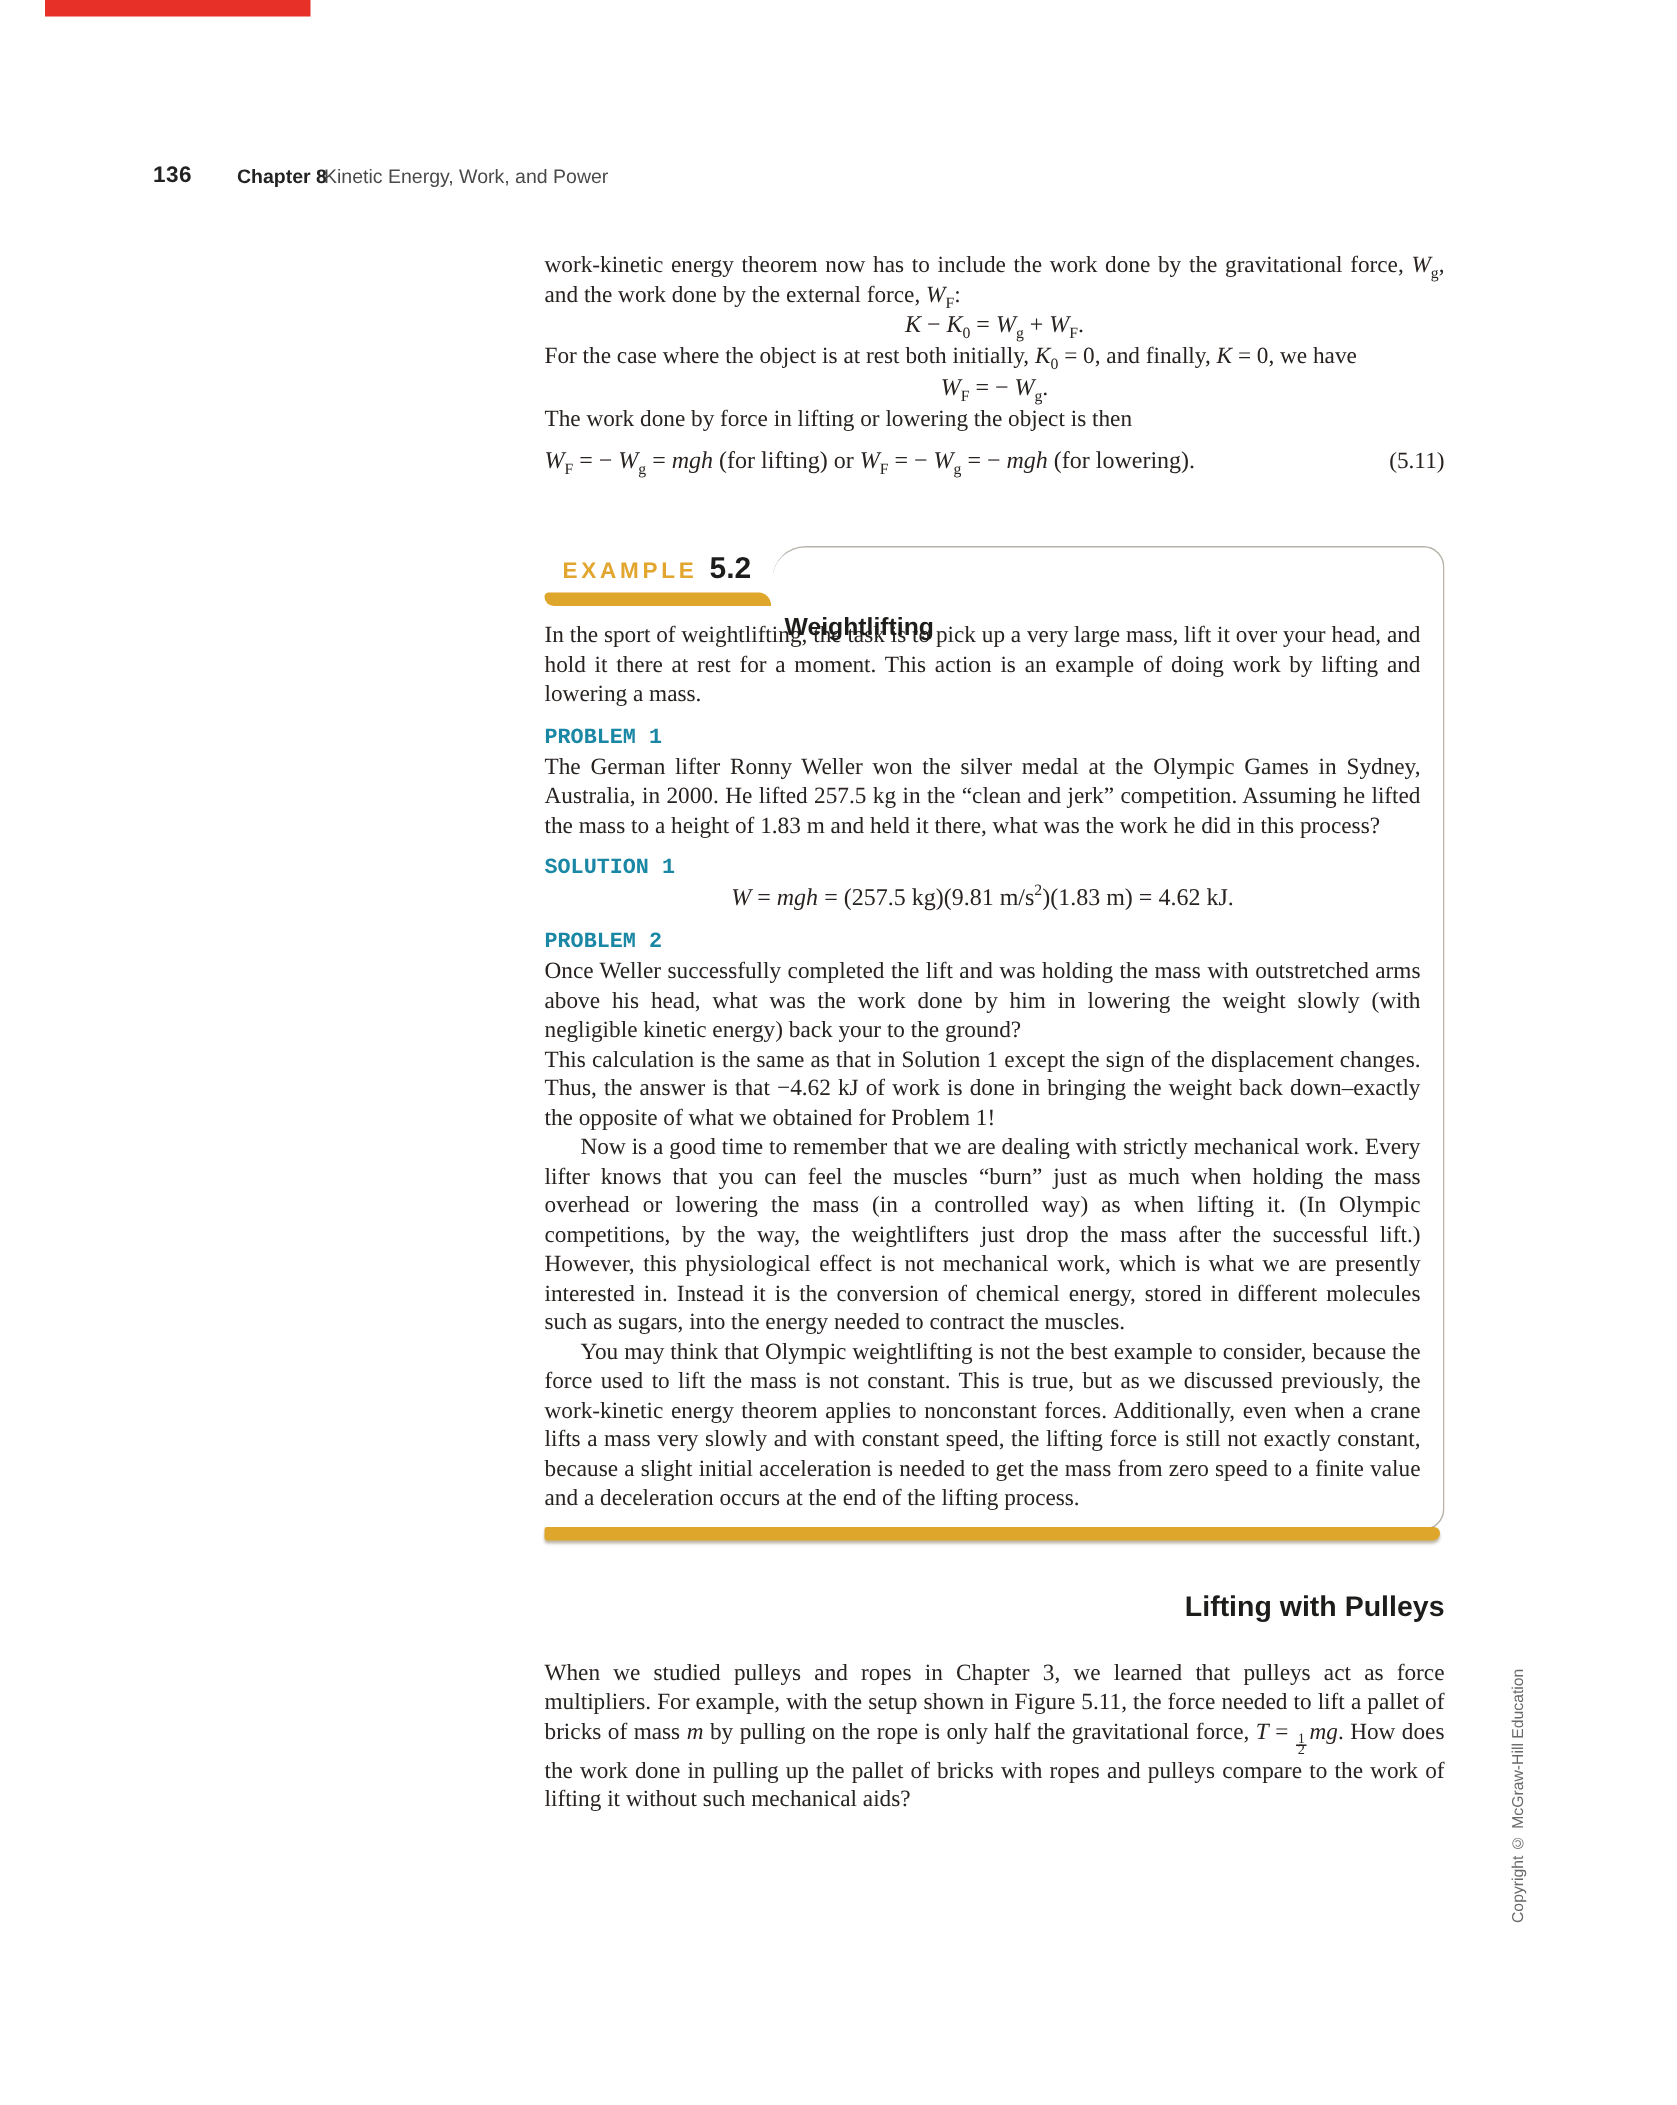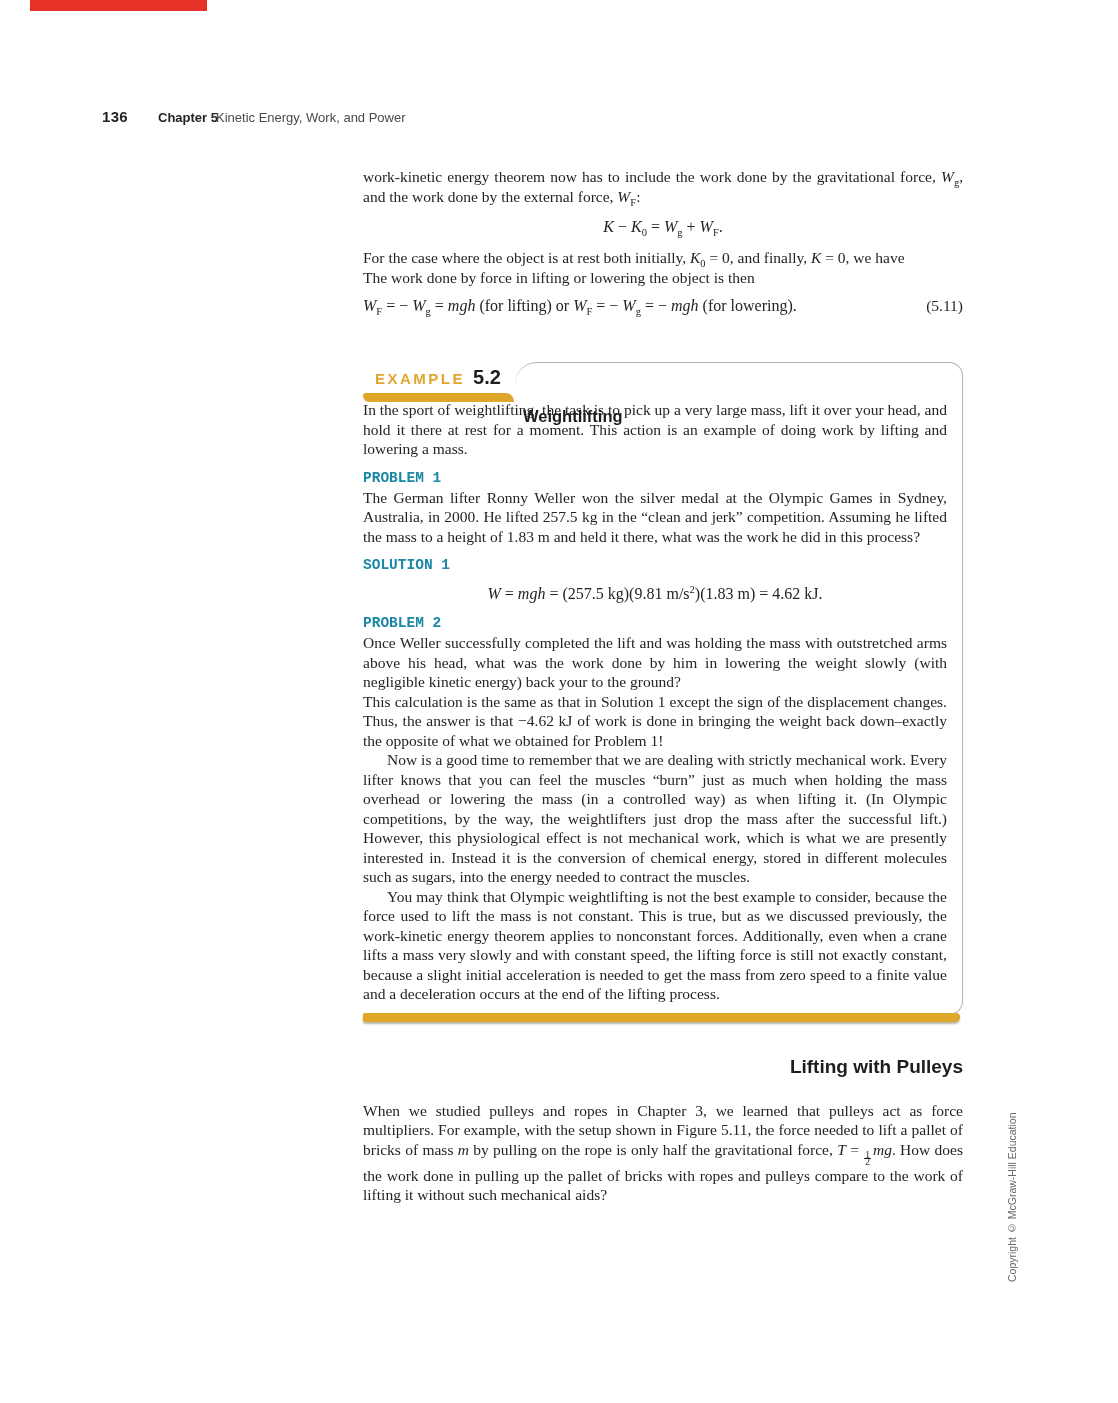--- a/index.html
+++ b/index.html
@@ -12,25 +12,25 @@
   .pgnum{position:absolute;left:102px;top:0;font-size:15px;font-weight:bold;letter-spacing:.3px;}
   .chlabel{position:absolute;left:158px;top:2px;font-size:13px;font-weight:bold;}
   .chtitle{position:absolute;left:216px;top:2px;font-size:13px;color:#4a4a4a;}
   
   .col{position:absolute;left:363px;top:160px;width:600px;font-size:15.5px;line-height:19.5px;
        text-align:justify;}
   .col p{margin:0;}
   p.first{margin-top:7px;}
   sub{font-size:10.5px;line-height:0;}
   sup{font-size:10.5px;line-height:0;}
-  .eq{text-align:center;margin:11px 0;font-size:16px;line-height:20px;}
+  .eq{text-align:center;margin:1px 0;font-size:16px;line-height:20px;}
   .eqrow{position:relative;margin:9px 0 8px;font-size:16px;line-height:20px;}
   .eqnum{position:absolute;right:0;top:0;font-size:15.5px;}
   
-  .example-box{position:relative;margin-top:46px;padding:38px 16px 18px 0;}
+  .example-box{position:relative;margin-top:46px;padding:50px 16px 18px 0;}
   .ex-frame{position:absolute;top:0;left:152px;right:0;bottom:7px;
             border:1px solid #b7b3ab;border-left:none;border-radius:22px 14px 14px 0;}
   .ex-swoosh{position:absolute;top:31px;left:0;width:151px;height:9px;background:#dea62a;
              border-radius:4px 12px 0 9px;}
   .ex-goldbar{position:absolute;left:0;right:3px;bottom:0;height:9px;background:#dea62a;
               border-radius:4px 10px 12px 4px;box-shadow:0 2px 2px rgba(110,95,60,.45);}
   .ex-label{position:absolute;top:6px;left:12px;font-family:"Liberation Sans",sans-serif;
             font-weight:bold;white-space:nowrap;}
   .ex-label .word{color:#e2a62f;font-size:15px;letter-spacing:2.5px;}
   .ex-label .num{color:#1d1d1b;font-size:20px;margin-left:8px;}
@@ -54,29 +54,30 @@
 </style>
 </head>
 <body>
 
 <div class="page">
 
   <div class="chapter-tab"></div>
 
   <div class="runhead">
     <span class="pgnum">136</span>
-    <span class="chlabel">Chapter 5</span>
+    <span class="chlabel">Chapter 8</span>
     <span class="chtitle">Kinetic Energy, Work, and Power</span>
   </div>
 
   <div class="col">
 
     <p class="first">work-kinetic energy theorem now has to include the work done by the gravitational force, <i>W</i><sub>g</sub>, and the work done by the external force, <i>W</i><sub>F</sub>:</p>
     <div class="eq"><i>K</i> − <i>K</i><sub>0</sub> = <i>W</i><sub>g</sub> + <i>W</i><sub>F</sub>.</div>
     <p>For the case where the object is at rest both initially, <i>K</i><sub>0</sub> = 0, and finally, <i>K</i> = 0, we have</p>
+    <div class="eq"><i>W</i><sub>F</sub> = − <i>W</i><sub>g</sub>.</div>
     <p>The work done by force in lifting or lowering the object is then</p>
     <div class="eqrow">
       <span><i>W</i><sub>F</sub> = − <i>W</i><sub>g</sub> = <i>mgh</i> (for lifting) or <i>W</i><sub>F</sub> = − <i>W</i><sub>g</sub> = − <i>mgh</i> (for lowering).</span>
       <span class="eqnum">(5.11)</span>
     </div>
 
     <div class="example-box">
       <div class="ex-frame"></div>
       <div class="ex-swoosh"></div>
       <div class="ex-label">

